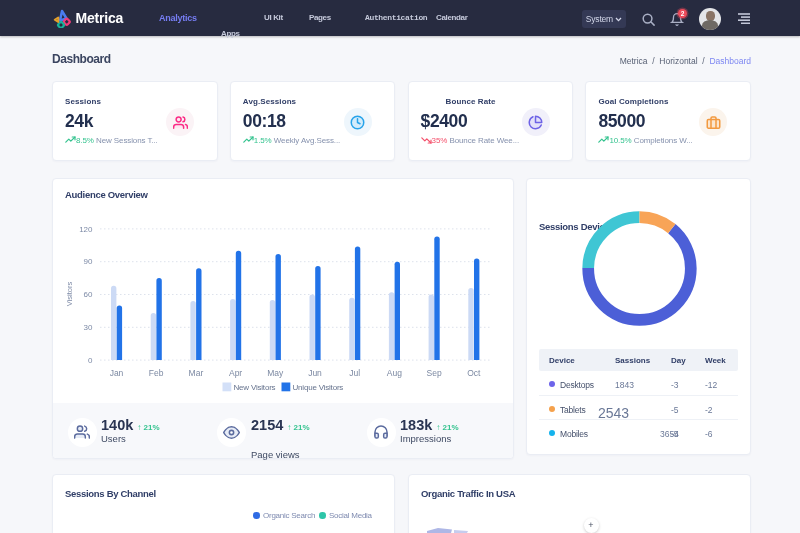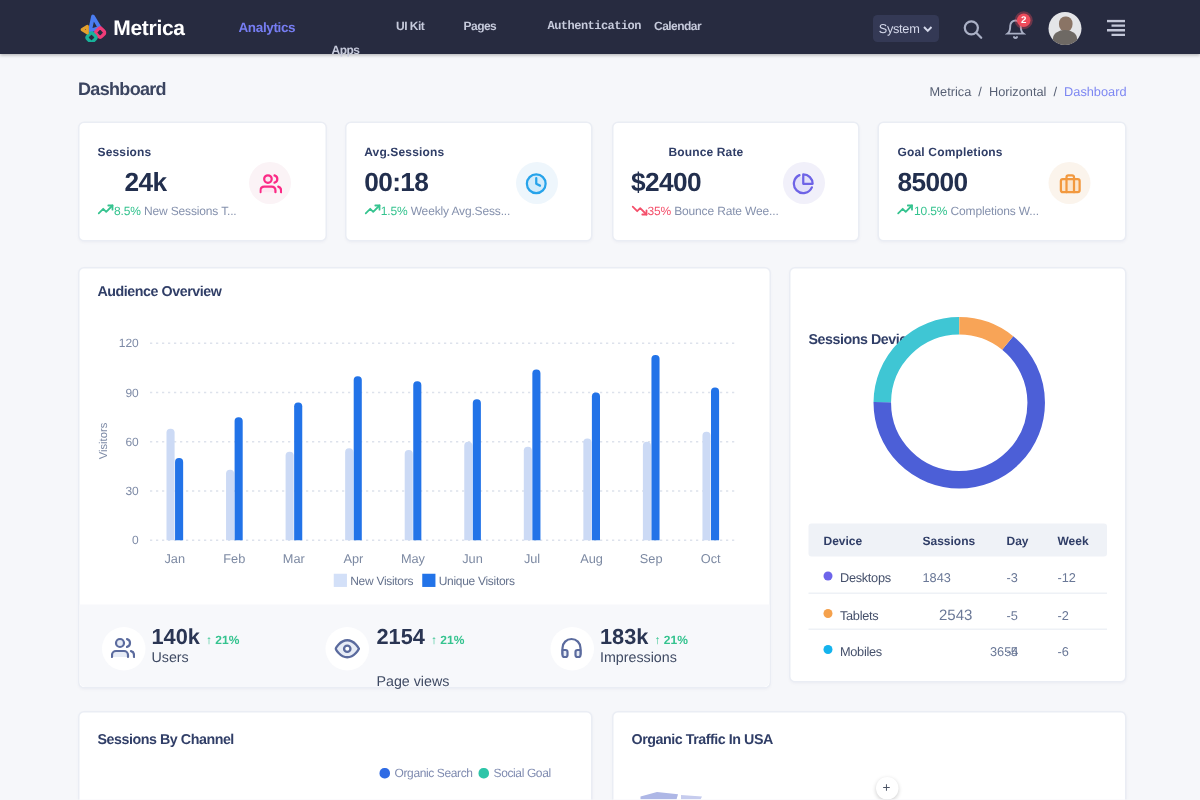--- a/index.html
+++ b/index.html
@@ -68,21 +68,21 @@
 
 <div class="abs" style="left:52px; top:52px; font-size:12px; font-weight:bold; color:#3b4560; letter-spacing:-0.45px;">Dashboard</div>
 <div class="abs" style="left:619px; top:56px; width:132px; font-size:8.5px; color:#565f73; text-align:right;">Metrica&nbsp; /&nbsp; Horizontal&nbsp; /&nbsp; <span style="color:#7d87f2;">Dashboard</span></div>
 
 <div class="abs card" style="left:52px; top:81px; width:165.5px; height:79.5px;"></div>
 <div class="abs card" style="left:229.8px; top:81px; width:165.5px; height:79.5px;"></div>
 <div class="abs card" style="left:407.6px; top:81px; width:165.5px; height:79.5px;"></div>
 <div class="abs card" style="left:585.4px; top:81px; width:165.5px; height:79.5px;"></div>
 
 <div class="abs slab" style="left:65px; top:97px;">Sessions</div>
-<div class="abs snum" style="left:65px; top:110.5px;margin-left:18px;">24k</div>
+<div class="abs snum" style="left:65px; top:110.5px;">24k</div>
 <div class="abs icircle" style="left:166px; top:108px; background:#fbf3f6;">
   <svg width="15" height="15" viewBox="0 0 24 24" fill="none" stroke="#fb2b86" stroke-width="2.4" stroke-linecap="round" stroke-linejoin="round">
         <circle cx="9" cy="7" r="4" fill="#fde7f1"></circle>
         <path d="M17 21v-2a4 4 0 0 0-4-4H5a4 4 0 0 0-4 4v2" fill="#fde7f1"></path>
         <path d="M23 21v-2a4 4 0 0 0-3-3.87"></path>
         <path d="M16 3.13a4 4 0 0 1 0 7.75"></path>
       </svg>
 </div>
 <div class="abs ssub" style="left:65px; top:136px;"><svg style="vertical-align:-1px;" width="11" height="8" viewBox="0 0 11 8" fill="none" stroke="#35c38f" stroke-width="1.2" stroke-linecap="round" stroke-linejoin="round">
         <polyline points="0.8,6.2 3.8,3.2 5.8,5.2 10,1"></polyline>
@@ -235,35 +235,35 @@
 <div class="abs" style="left:705px; top:355.5px; font-size:8px; font-weight:bold; color:#303e67;">Week</div>
 <div class="abs" style="left:539px; top:394.7px; width:199px; height:1px; background:#eef1f6;"></div>
 <div class="abs" style="left:539px; top:419.2px; width:199px; height:1px; background:#eef1f6;"></div>
 <div class="abs" style="left:549px; top:381px; width:6px; height:6px; border-radius:50%; background:#6d64ea;"></div>
 <div class="abs" style="left:560px; top:380px; font-size:8.5px; color:#45506b; letter-spacing:-0.2px;">Desktops</div>
 <div class="abs" style="left:615px; top:380px; font-size:8.5px; color:#6a7897;">1843</div>
 <div class="abs" style="left:671px; top:380px; font-size:8.5px; color:#6a7897;">-3</div>
 <div class="abs" style="left:705px; top:380px; font-size:8.5px; color:#6a7897;">-12</div>
 <div class="abs" style="left:549px; top:405.5px; width:6px; height:6px; border-radius:50%; background:#f5a14c;"></div>
 <div class="abs" style="left:560px; top:404.5px; font-size:8.5px; color:#45506b; letter-spacing:-0.2px;">Tablets</div>
-<div class="abs" style="left:626px; top:404.5px; font-size:10px; color:#6a7897;">2543</div>
+<div class="abs" style="left:598px; top:404.5px; font-size:14px; color:#6a7897;">2543</div>
 <div class="abs" style="left:671px; top:404.5px; font-size:8.5px; color:#6a7897;">-5</div>
 <div class="abs" style="left:705px; top:404.5px; font-size:8.5px; color:#6a7897;">-2</div>
 <div class="abs" style="left:549px; top:430px; width:6px; height:6px; border-radius:50%; background:#14b3ed;"></div>
 <div class="abs" style="left:560px; top:429px; font-size:8.5px; color:#45506b; letter-spacing:-0.2px;">Mobiles</div>
 <div class="abs" style="left:615px; top:429px; font-size:8.5px; color:#6a7897;margin-left:45px;">3654</div>
 <div class="abs" style="left:671px; top:429px; font-size:8.5px; color:#6a7897;">-5</div>
 <div class="abs" style="left:705px; top:429px; font-size:8.5px; color:#6a7897;">-6</div>
 
 <div class="abs card" style="left:52px; top:474px; width:342.5px; height:80px;"></div>
 <div class="abs ctitle" style="left:65px; top:488px;">Sessions By Channel</div>
 <div class="abs" style="left:253px; top:512px; width:6.5px; height:6.5px; border-radius:50%; background:#2f6be4;"></div>
 <div class="abs" style="left:263px; top:511px; font-size:8px; letter-spacing:-0.25px; color:#7f8bb0;">Organic Search</div>
 <div class="abs" style="left:319px; top:512px; width:6.5px; height:6.5px; border-radius:50%; background:#2dc5a8;"></div>
-<div class="abs" style="left:329px; top:511px; font-size:8px; letter-spacing:-0.25px; color:#7f8bb0;">Social Goal</div>
+<div class="abs" style="left:329px; top:511px; font-size:8px; letter-spacing:-0.25px; color:#7f8bb0;">Social Media</div>
 <div class="abs card" style="left:408px; top:474px; width:343px; height:80px;"></div>
 <div class="abs ctitle" style="left:421px; top:488px;">Organic Traffic In USA</div>
 <svg class="abs" style="left:424px; top:527px;" width="60" height="6" viewBox="0 0 60 6">
   <path d="M3 4 L14 1 L28 2.5 L27 6 L3 6 Z" fill="#aeb7e6"></path>
   <path d="M30 3 L44 4 L43 6 L30 6 Z" fill="#c6ccee"></path>
 </svg>
 <div class="abs" style="left:583.5px; top:517.8px; width:15px; height:15px; border-radius:50%; background:#fff; box-shadow:0 1px 3px rgba(0,0,0,.2); color:#4a5264; font-size:9px; text-align:center; line-height:14px;">+</div>
 
 </div>
 

